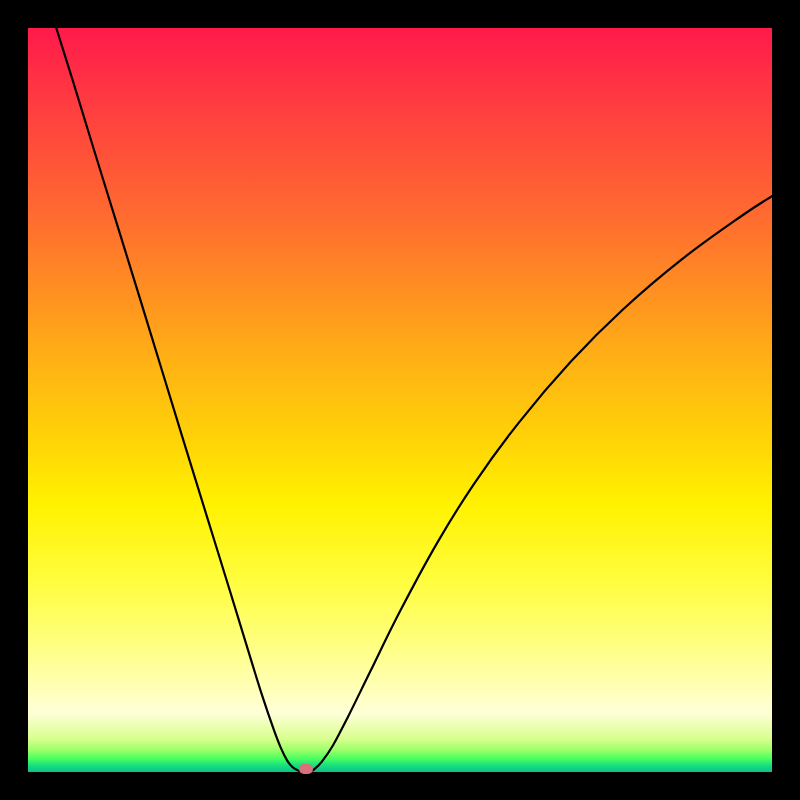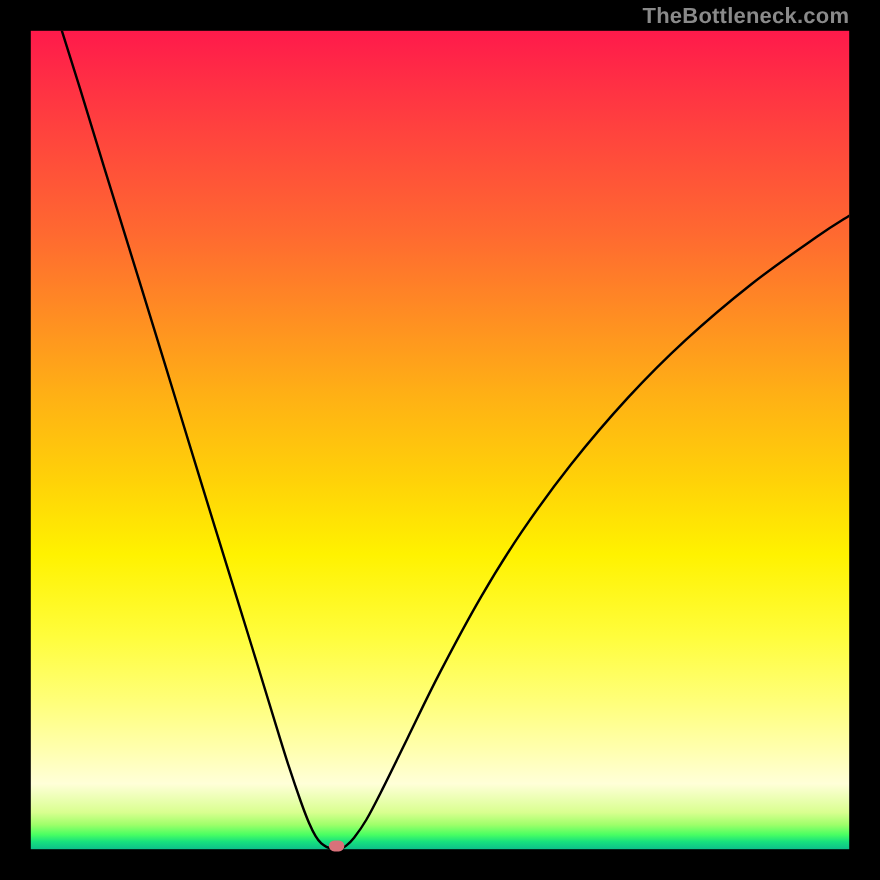--- a/index.html
+++ b/index.html
@@ -66,21 +66,20 @@
     color: #8a8a8a;
     letter-spacing: 0.2px;
     user-select: none;
   }
 </style>
 </head>
 <body>
 
 <div class="stage">
 
-  <div class="watermark">TheBottleneck.com</div>
 
   <div class="plot-area">
     <svg class="curve" viewBox="0 0 744 744" preserveAspectRatio="none">
       <path id="curve-left" fill="none" stroke-width="2.2" stroke-linecap="round" stroke-linejoin="round" stroke="#000000" d="M 28.27 0.00 C 31.22 9.37, 37.68 29.58, 44.64 52.08 C 51.60 74.58, 58.92 98.88, 66.96 124.99 C 75.00 151.11, 81.24 171.18, 89.28 197.16 C 97.32 223.14, 103.56 243.21, 111.60 269.33 C 119.64 295.44, 125.88 315.99, 133.92 342.24 C 141.96 368.49, 148.20 389.04, 156.24 415.15 C 164.28 441.27, 170.52 461.34, 178.56 487.32 C 186.60 513.30, 192.84 533.37, 200.88 559.49 C 208.92 585.60, 217.17 612.85, 223.20 632.40 C 229.23 651.95, 230.34 655.79, 234.36 668.11 C 238.38 680.43, 242.17 691.47, 245.52 700.85 C 248.87 710.22, 250.55 714.57, 252.96 720.19 C 255.37 725.82, 256.90 728.75, 258.91 732.10 C 260.92 735.44, 262.25 736.98, 264.12 738.79 C 265.99 740.60, 267.59 741.27, 269.33 742.14 C 271.07 743.01, 272.32 743.29, 273.79 743.63 C 275.27 743.96, 276.84 743.93, 277.51 744.00"></path>
       <path id="curve-right" fill="none" stroke-width="2.2" stroke-linecap="round" stroke-linejoin="round" stroke="#000000" d="M 277.51 744.00 C 278.18 743.93, 279.62 744.16, 281.23 743.63 C 282.84 743.09, 284.16 742.83, 286.44 741.02 C 288.72 739.22, 290.53 737.87, 293.88 733.58 C 297.23 729.30, 300.35 725.25, 305.04 717.22 C 309.73 709.18, 313.22 702.20, 319.92 688.94 C 326.62 675.69, 332.87 662.58, 342.24 643.56 C 351.61 624.54, 359.95 606.46, 372.00 583.30 C 384.05 560.13, 395.81 537.88, 409.20 514.85 C 422.59 491.81, 431.67 477.02, 446.40 455.33 C 461.13 433.63, 473.63 416.28, 491.04 394.32 C 508.45 372.36, 524.37 353.67, 543.12 333.31 C 561.87 312.96, 575.11 299.71, 595.20 281.23 C 615.29 262.75, 633.29 247.51, 654.72 230.64 C 676.15 213.77, 698.17 198.74, 714.24 187.49 C 730.31 176.24, 738.64 171.63, 744.00 168.14"></path>
     </svg>
     <div class="marker" id="marker" style="left: 277.512px; top: 741.024px; background: rgb(217, 113, 122);"></div>
   </div>
 
 </div>

